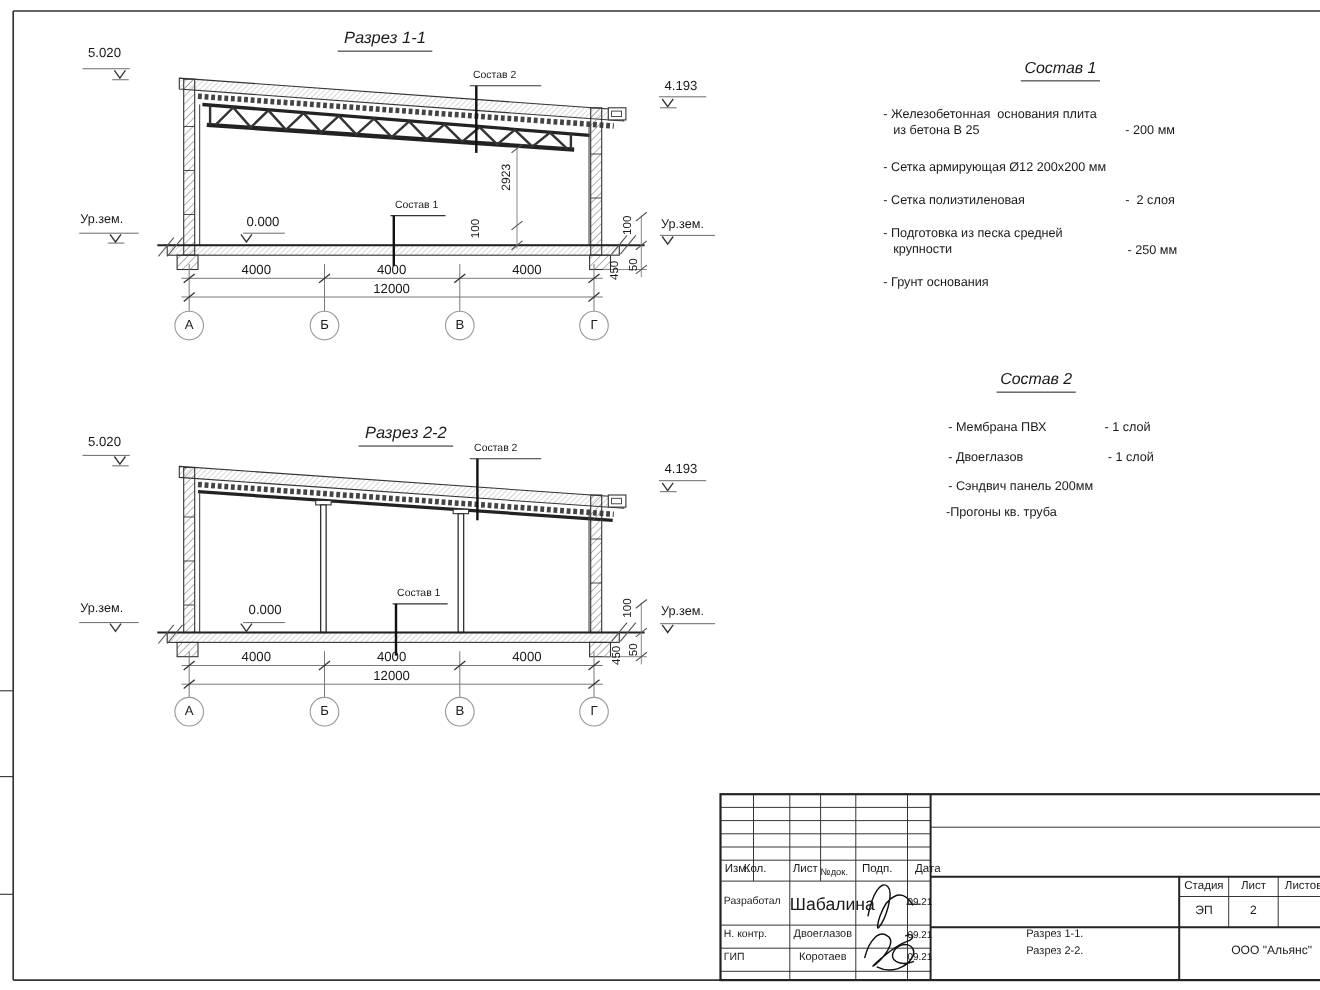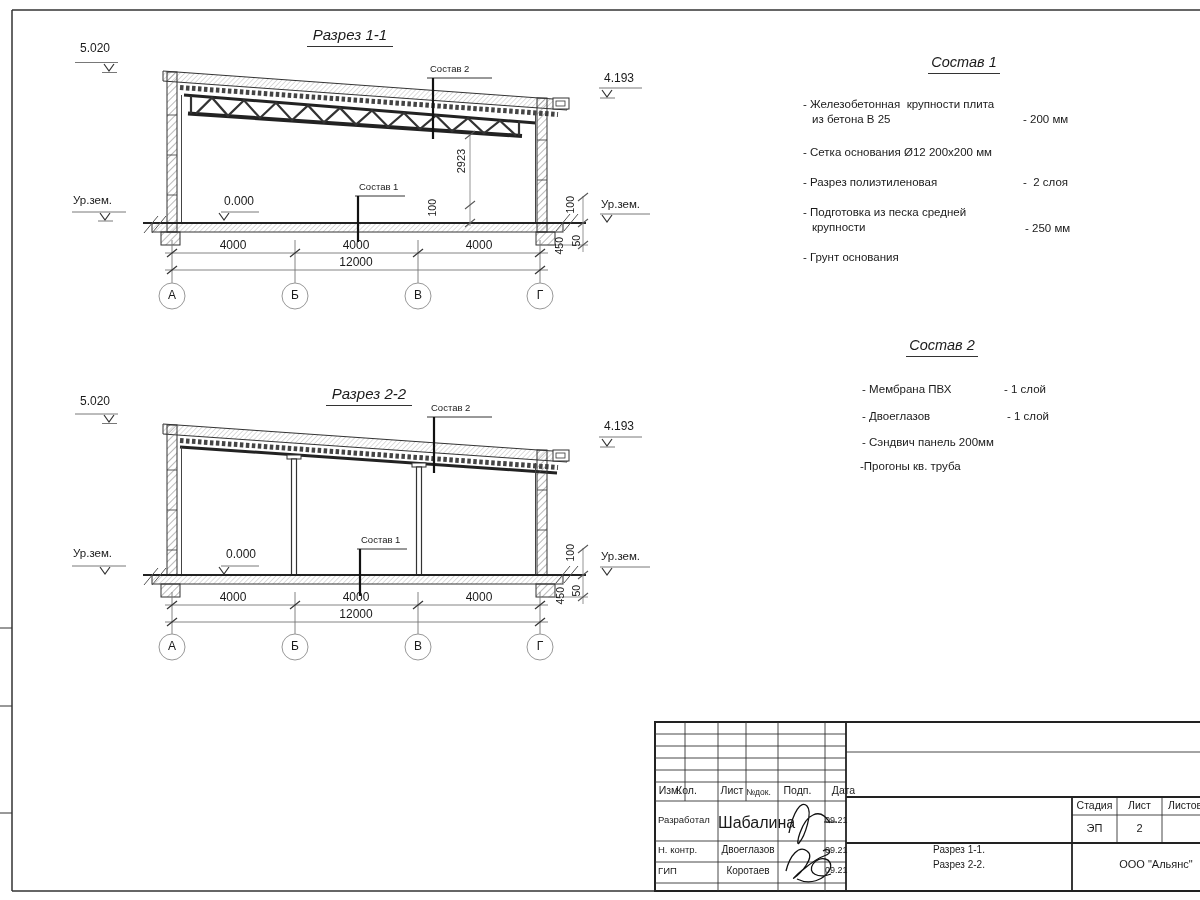--- a/index.html
+++ b/index.html
@@ -280,25 +280,25 @@
   <span class="t c" style="left:203px;top:591px;width:60px;font-size:12px">4000</span>
   <span class="t c" style="left:326px;top:591px;width:60px;font-size:12px">4000</span>
   <span class="t c" style="left:449px;top:591px;width:60px;font-size:12px">4000</span>
   <span class="t c" style="left:326px;top:608px;width:60px;font-size:12px">12000</span>
   <span class="t c" style="left:162px;top:640px;width:20px;font-size:12px">А</span>
   <span class="t c" style="left:285px;top:640px;width:20px;font-size:12px">Б</span>
   <span class="t c" style="left:408px;top:640px;width:20px;font-size:12px">В</span>
   <span class="t c" style="left:530px;top:640px;width:20px;font-size:12px">Г</span>
 
   <span class="t it c ul" style="left:928px;top:55px;width:72px;font-size:14.5px">Состав 1</span>
-  <span class="t" style="left:803px;top:98px;font-size:11.5px">- Железобетонная  крупности плита</span>
+  <span class="t" style="left:803px;top:98px;font-size:11.5px">- Железобетонная  основания плита</span>
   <span class="t" style="left:812px;top:113px;font-size:11.5px">из бетона В 25</span>
   <span class="t" style="left:1023px;top:113px;font-size:11.5px">- 200 мм</span>
-  <span class="t" style="left:803px;top:146px;font-size:11.5px">- Сетка основания Ø12 200х200 мм</span>
-  <span class="t" style="left:803px;top:176px;font-size:11.5px">- Разрез полиэтиленовая</span>
+  <span class="t" style="left:803px;top:146px;font-size:11.5px">- Сетка армирующая Ø12 200х200 мм</span>
+  <span class="t" style="left:803px;top:176px;font-size:11.5px">- Сетка полиэтиленовая</span>
   <span class="t" style="left:1023px;top:176px;font-size:11.5px">-  2 слоя</span>
   <span class="t" style="left:803px;top:206px;font-size:11.5px">- Подготовка из песка средней</span>
   <span class="t" style="left:812px;top:221px;font-size:11.5px">крупности</span>
   <span class="t" style="left:1025px;top:222px;font-size:11.5px">- 250 мм</span>
   <span class="t" style="left:803px;top:251px;font-size:11.5px">- Грунт основания</span>
 
   <span class="t it c ul" style="left:906px;top:338px;width:72px;font-size:14.5px">Состав 2</span>
   <span class="t" style="left:862px;top:383px;font-size:11.5px">- Мембрана ПВХ</span>
   <span class="t" style="left:1004px;top:383px;font-size:11.5px">- 1 слой</span>
   <span class="t" style="left:862px;top:410px;font-size:11.5px">- Двоеглазов</span>

